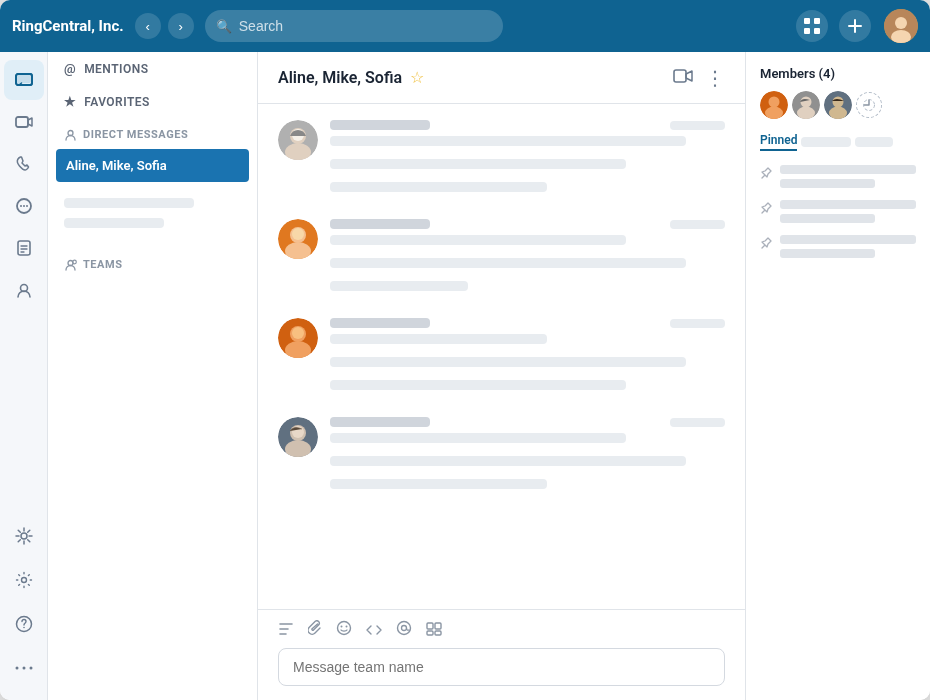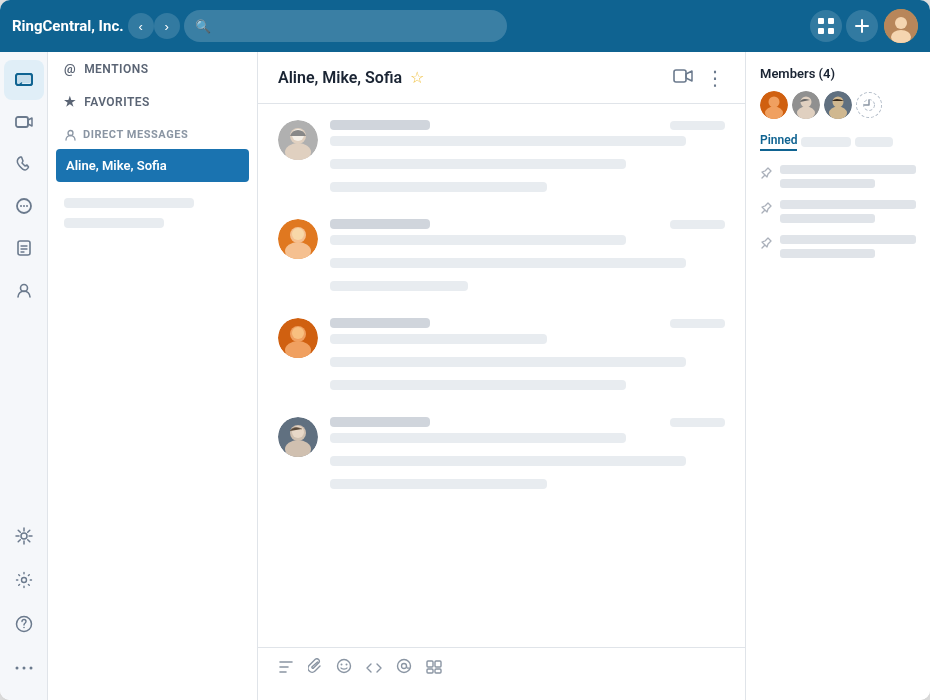--- a/index.html
+++ b/index.html
@@ -22,21 +22,21 @@
       box-shadow: 0 4px 24px rgba(0,0,0,0.18);
     }
     
     .header {
       background: #0f6391;
       height: 52px;
       display: flex;
       align-items: center;
       padding: 0 12px;
       flex-shrink: 0;
-      gap: 0;
+      gap: 7px;
     }
     .header-logo {
       color: #fff;
       font-weight: 700;
       font-size: 15px;
       white-space: nowrap;
       margin-right: 4px;
     }
     .header-nav-btn {
       background: rgba(255,255,255,0.15);
@@ -399,20 +399,21 @@
 <body>
 
 <div class="app-window">
 
   <div class="header">
     <span class="header-logo">RingCentral, Inc.</span>
     <button class="header-nav-btn">‹</button>
     <button class="header-nav-btn">›</button>
     <div class="search-bar">
       <span class="search-icon">🔍</span>
+      <input type="text" placeholder="Search" style="">
     </div>
     <div class="header-spacer"></div>
     <button class="header-icon-btn">
       <svg width="18" height="18" viewBox="0 0 18 18" fill="none">
         <rect x="1" y="1" width="6" height="6" rx="1" fill="white"></rect>
         <rect x="11" y="1" width="6" height="6" rx="1" fill="white"></rect>
         <rect x="1" y="11" width="6" height="6" rx="1" fill="white"></rect>
         <rect x="11" y="11" width="6" height="6" rx="1" fill="white"></rect>
       </svg>
     </button>
@@ -523,20 +524,28 @@
           </svg>
         <span>DIRECT MESSAGES</span>
       </div>
       <div class="sidebar-active-item">
         <span>Aline, Mike, Sofia</span>
       </div>
       <div style="margin-top:8px;">
         <div class="sidebar-placeholder-row" style="width:130px;"></div>
         <div class="sidebar-placeholder-row" style="width:100px;margin-top:10px;"></div>
       </div>
+      <div class="sidebar-section-header" style="margin-top:14px;">
+        <svg width="13" height="13" viewBox="0 0 13 13" fill="none">
+            <circle cx="6.5" cy="5" r="2.5" stroke="#8a95a3" stroke-width="1.3" fill="none"></circle>
+            <path d="M2 12c0-2.5 2-4.5 4.5-4.5S11 9.5 11 12" stroke="#8a95a3" stroke-width="1.3" fill="none" stroke-linecap="round"></path>
+            <circle cx="10.5" cy="4" r="1.8" stroke="#8a95a3" stroke-width="1.2" fill="none"></circle>
+          </svg>
+        <span>TEAMS</span>
+      </div>
     </div>
 
     <div class="main-chat">
 
       <div class="chat-header">
         <span class="chat-title">Aline, Mike, Sofia</span>
         <span class="chat-star">☆</span>
         <div class="chat-header-spacer"></div>
         <span class="chat-header-icon">
           <svg width="20" height="16" viewBox="0 0 20 16" fill="none">
@@ -674,20 +683,21 @@
           </span>
           <span class="composer-tool-icon">
             <svg width="16" height="14" viewBox="0 0 16 14" fill="none">
                 <rect x="1" y="1" width="6" height="6" rx="1" stroke="#8a95a3" stroke-width="1.4" fill="none"></rect>
                 <rect x="9" y="1" width="6" height="6" rx="1" stroke="#8a95a3" stroke-width="1.4" fill="none"></rect>
                 <rect x="1" y="9" width="6" height="4" rx="1" stroke="#8a95a3" stroke-width="1.4" fill="none"></rect>
                 <rect x="9" y="9" width="6" height="4" rx="1" stroke="#8a95a3" stroke-width="1.4" fill="none"></rect>
               </svg>
           </span>
         </div>
+        <input class="composer-input" type="text" placeholder="Message team name" style="">
       </div>
     </div>
 
     <div class="right-panel">
       <div class="members-header">Members (4)</div>
       <div class="members-avatars">
 
         <div class="member-avatar">
           <svg viewBox="0 0 28 28" fill="none">
               <circle cx="14" cy="14" r="14" fill="#d06010"></circle>

